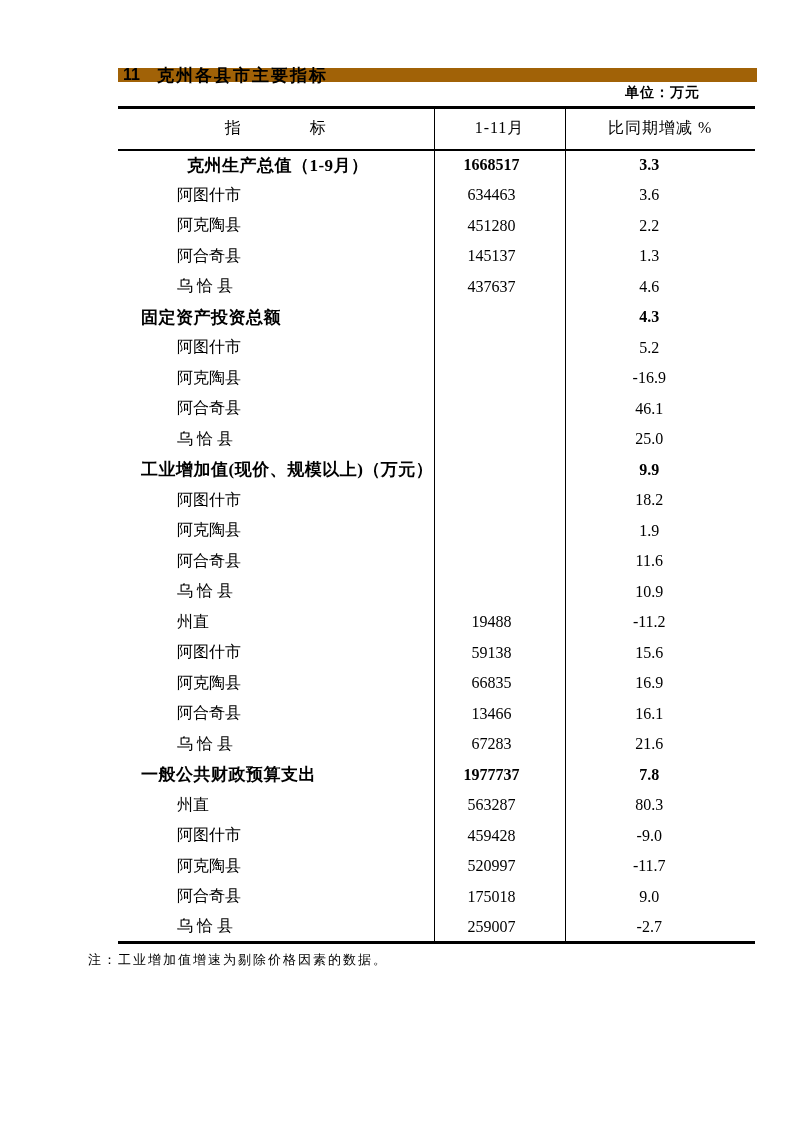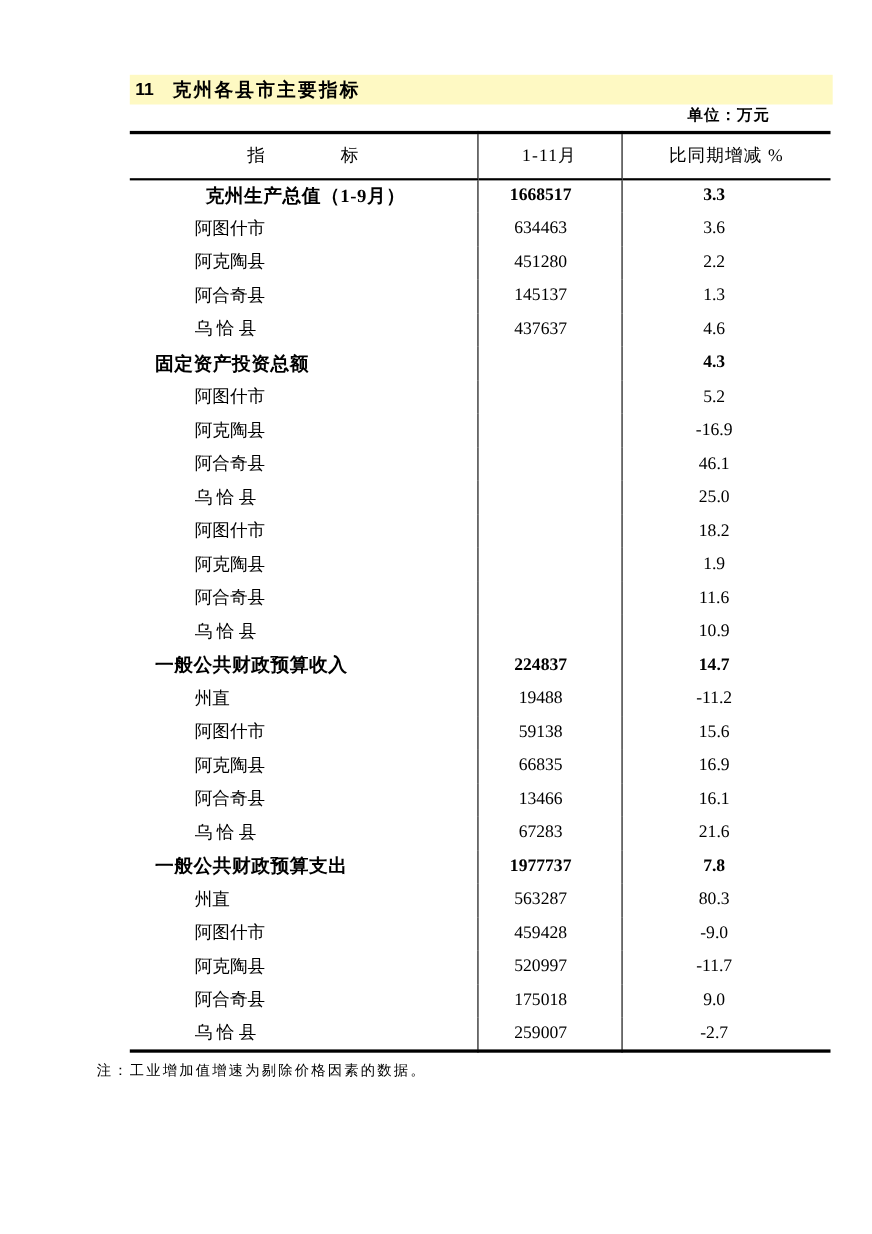--- a/index.html
+++ b/index.html
@@ -10,22 +10,22 @@
     font-family:"Liberation Serif","DejaVu Serif",serif;
     position:relative;
   }
   .doc {
     position:absolute;
     left:118px;
     top:68px;
     width:639px;
   }
   .title-bar {
-    background:#fef9c3;
-    height:27px;
+    background:#a16207;
+    height:14px;
     display:flex;
     align-items:center;
     font-family:"Liberation Sans","DejaVu Sans",sans-serif;
     font-weight:bold;
   }
   .title-no {
     padding-left:5px;
     font-size:16px;
   }
   .title-text {
@@ -153,44 +153,44 @@
         <tr class="indent-2">
           <td class="ind">阿合奇县</td>
           <td class="val"></td>
           <td class="chg">46.1</td>
         </tr>
         <tr class="indent-2">
           <td class="ind">乌 恰 县</td>
           <td class="val"></td>
           <td class="chg">25.0</td>
         </tr>
+        <tr class="section indent-1">
+          <td class="ind">工业增加值(现价、规模以上)（万元）</td>
+          <td class="val"></td>
+          <td class="chg">9.9</td>
+        </tr>
         <tr class="indent-2">
           <td class="ind">阿图什市</td>
           <td class="val"></td>
           <td class="chg">18.2</td>
         </tr>
         <tr class="indent-2">
           <td class="ind">阿克陶县</td>
           <td class="val"></td>
           <td class="chg">1.9</td>
         </tr>
         <tr class="indent-2">
           <td class="ind">阿合奇县</td>
           <td class="val"></td>
           <td class="chg">11.6</td>
         </tr>
         <tr class="indent-2">
           <td class="ind">乌 恰 县</td>
           <td class="val"></td>
           <td class="chg">10.9</td>
-        </tr>
-        <tr class="section indent-1">
-          <td class="ind">一般公共财政预算收入</td>
-          <td class="val">224837</td>
-          <td class="chg">14.7</td>
         </tr>
         <tr class="indent-2">
           <td class="ind">州直</td>
           <td class="val">19488</td>
           <td class="chg">-11.2</td>
         </tr>
         <tr class="indent-2">
           <td class="ind">阿图什市</td>
           <td class="val">59138</td>
           <td class="chg">15.6</td>

